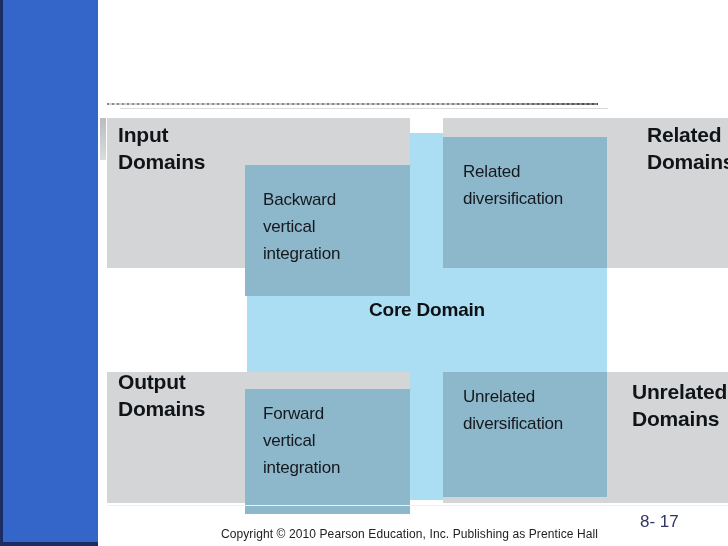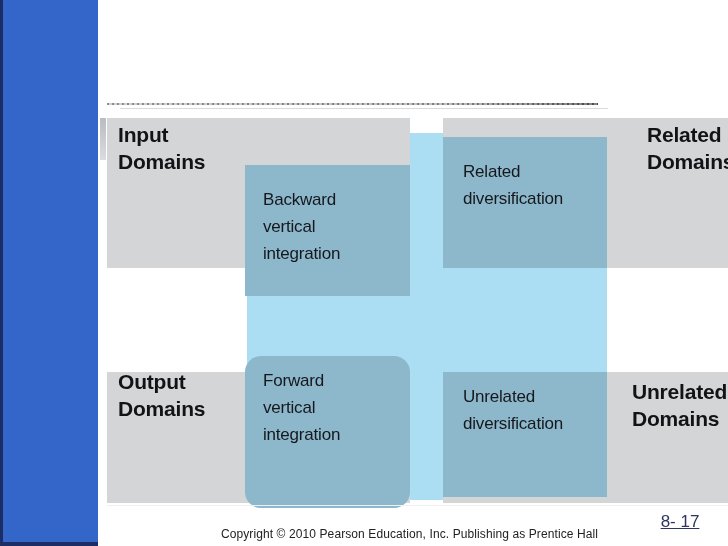--- a/index.html
+++ b/index.html
@@ -33,42 +33,42 @@
   .sliver{
     position:absolute;left:100px;top:118px;width:6px;height:42px;
     background:linear-gradient(#b9bcc0,#dadcde);
   }
   .core-strip{position:absolute;left:410px;top:133px;width:33px;height:367px;background:#abdef2;}
   .core-band{position:absolute;left:247px;top:268px;width:360px;height:104px;background:#abdef2;}
   .box{position:absolute;background:#8db7cb;color:#15181c;
     font-size:17px;line-height:27px;letter-spacing:-0.2px;white-space:pre-line;}
   .box.tl{left:245px;top:137px;width:165px;height:131px;padding:21px 4px 0 18px;box-sizing:border-box;margin-top:28px;}
   .box.tr{left:443px;top:137px;width:164px;height:131px;padding:21px 0 0 20px;box-sizing:border-box;}
-  .box.bl{left:245px;top:356px;width:165px;height:152px;padding:11px 0 0 18px;box-sizing:border-box;border-radius:16px;}
+  .box.bl{left:245px;top:389px;width:165px;height:125px;padding:11px 0 0 18px;box-sizing:border-box;}
   .box.br{left:443px;top:372px;width:164px;height:125px;padding:11px 0 0 20px;box-sizing:border-box;}
   .corner-label{
     position:absolute;font-weight:700;font-size:21px;line-height:27px;
     color:#111417;letter-spacing:-0.2px;white-space:pre-line;
   }
   .corner-label.input{left:118px;top:121px;}
   .corner-label.related{left:647px;top:121px;}
   .corner-label.output{left:118px;top:368px;}
   .corner-label.unrelated{left:632px;top:378px;}
   .core-label{
     position:absolute;left:247px;top:299px;width:360px;text-align:center;
     font-weight:700;font-size:19px;color:#0e1114;letter-spacing:-0.2px;
   }
   .footer-divider{position:absolute;left:107px;top:505px;width:621px;height:1px;background:#f2efef;}
   .footer-copyright{
     position:absolute;left:107px;top:527px;width:605px;text-align:center;
     font-size:12px;color:#222222;letter-spacing:0.1px;
   }
   .page-number{
-    position:absolute;left:640px;top:512px;width:80px;text-align:center;
-    font-size:17px;color:#2f3560;text-decoration:underline;
+    position:absolute;left:640px;top:512px;width:80px;text-align:left;
+    font-size:17px;color:#2f3560;
   }
 </style>
 </head>
 <body>
 
 <div class="slide">
 
   <div class="accent-bar"></div>
 
 
@@ -98,18 +98,19 @@
 
   <div class="corner-label input">Input
 Domains</div>
   <div class="corner-label related">Related
 Domains</div>
   <div class="corner-label output">Output
 Domains</div>
   <div class="corner-label unrelated">Unrelated
 Domains</div>
 
+  <div class="core-label">Core Domain</div>
 
   <div class="footer-divider"></div>
   <div class="footer-copyright">Copyright © 2010 Pearson Education, Inc. Publishing as Prentice Hall</div>
   <div class="page-number">8- 17</div>
 
 </div>
 
 </body></html>

